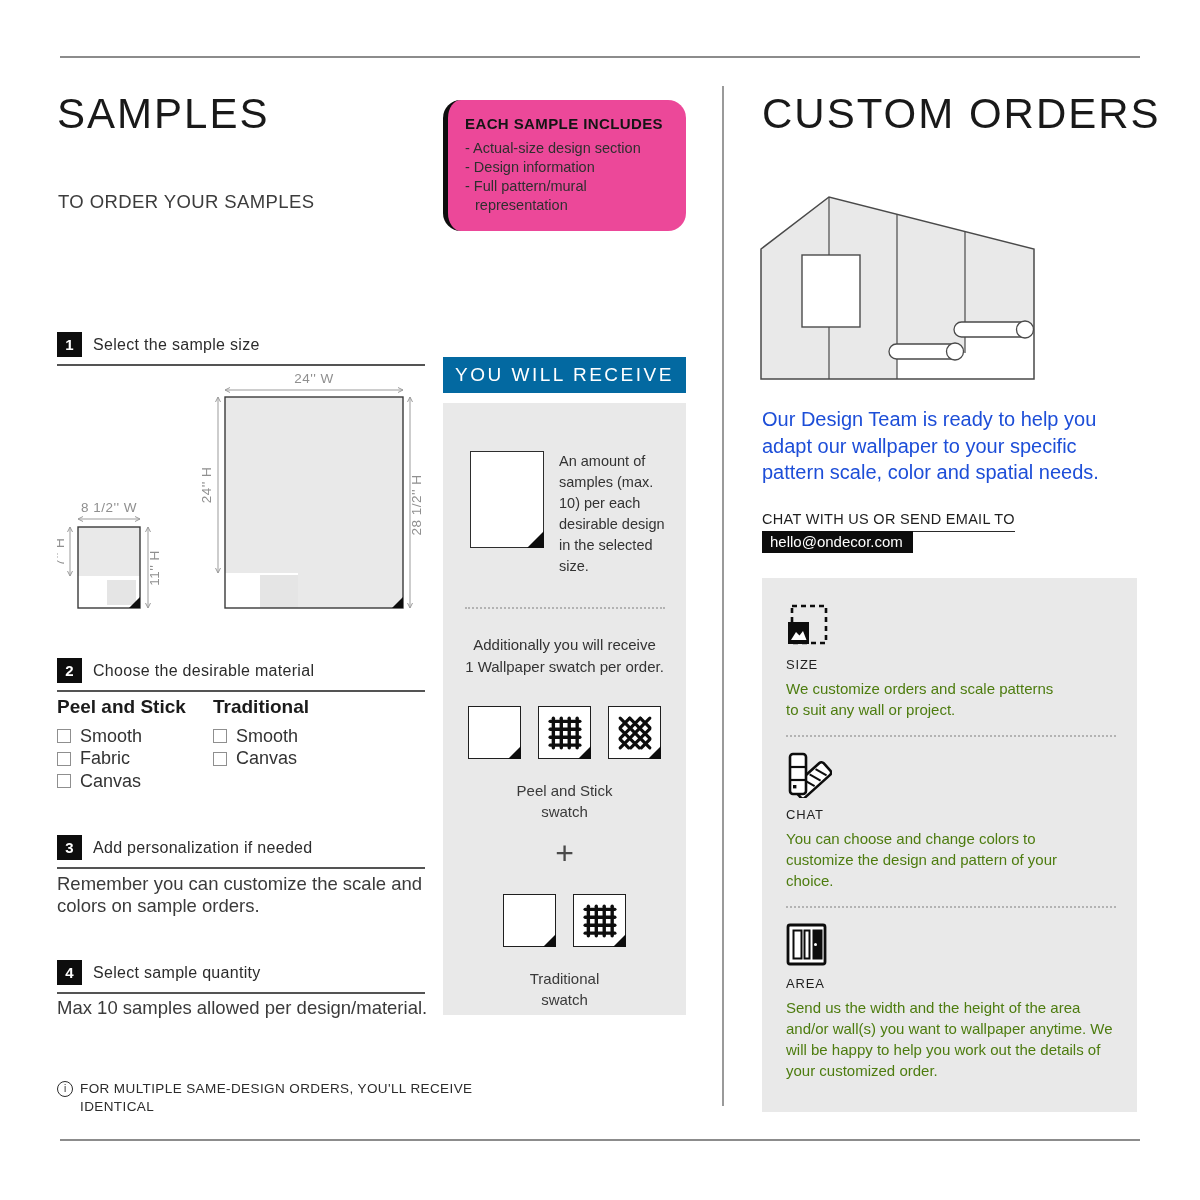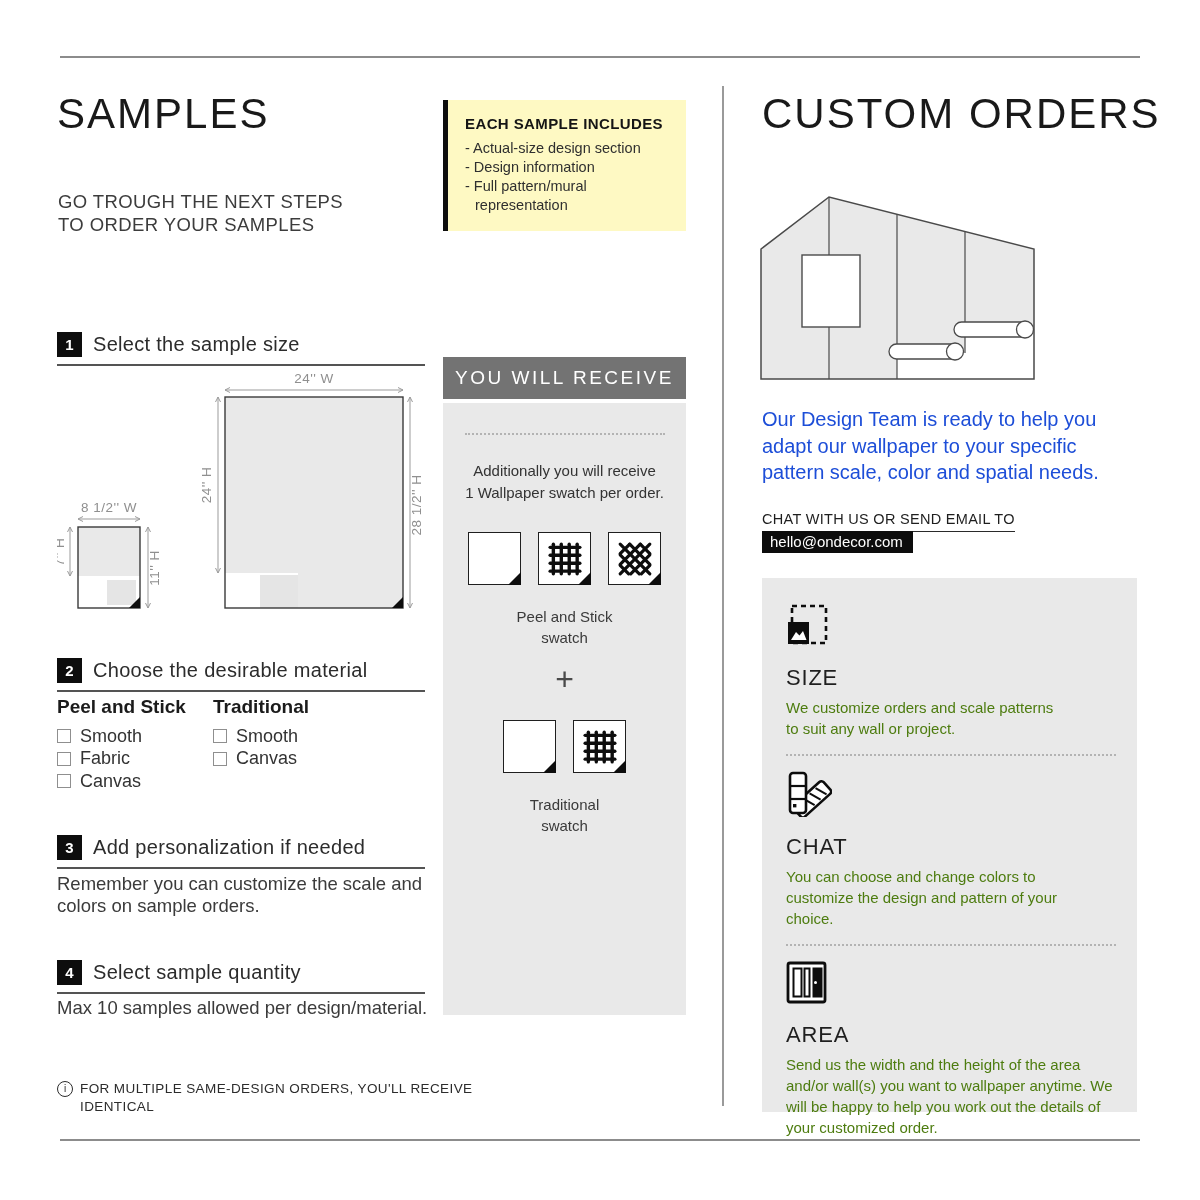--- a/index.html
+++ b/index.html
@@ -16,46 +16,46 @@
   .big-title{font-size:42px;font-weight:400;letter-spacing:2px;color:#191919;white-space:nowrap;}
   #samples-title{left:57px;top:90px;}
   #custom-title{left:762px;top:90px;}
 
   .subtitle{left:58px;top:190px;font-size:18.5px;line-height:23px;letter-spacing:.4px;color:#3c3c3c;}
 
   .step{left:57px;width:368px;}
   .step-head{display:flex;align-items:center;gap:11px;border-bottom:2px solid #545454;padding-bottom:7px;}
   .step-num{width:25px;height:25px;background:#0d0d0d;color:#fff;font-size:15px;font-weight:700;
             display:flex;align-items:center;justify-content:center;flex:0 0 auto;}
-  .step-label{font-size:20px;color:#2c2c2c;letter-spacing:.3px;}
+  .step-label{font-size:16px;color:#2c2c2c;letter-spacing:.3px;}
   #step1{top:332px;} #step2{top:658px;} #step3{top:835px;} #step4{top:960px;}
 
   .materials{left:57px;top:696px;width:368px;display:flex;}
   .mat-col1{width:156px;} .mat-col2{width:180px;}
   .mat-heading{font-size:19px;font-weight:700;color:#1b1b1b;margin-bottom:7px;}
   .mat-option{display:flex;align-items:center;height:22.5px;font-size:18px;color:#333;}
   .checkbox{width:12px;height:12px;border:1.5px solid #8f8f8f;margin-right:9px;flex:0 0 auto;background:#fff;}
 
   .para{left:57px;width:380px;font-size:18.5px;line-height:22px;color:#3b3b3b;}
   #step3-text{top:873px;width:370px;}
   #step4-text{top:997px;}
 
   .footnote{left:57px;top:1080px;width:490px;display:flex;gap:7px;}
   .info-circle{width:14px;height:14px;border:1.3px solid #2c2c2c;border-radius:50%;flex:0 0 auto;
                font-size:10px;line-height:14px;text-align:center;color:#2c2c2c;margin-top:1px;}
   .footnote-text{font-size:13.5px;line-height:17.5px;letter-spacing:.4px;color:#2c2c2c;}
 
   
-  .includes-box{left:443px;top:100px;width:243px;box-sizing:border-box;background:#fef9c3;
-                border-left:5px solid #0e0e0e;padding:15px 12px 16px 17px;}
+  .includes-box{left:443px;top:100px;width:243px;box-sizing:border-box;background:#ec4899;
+                border-left:5px solid #0e0e0e;padding:15px 12px 16px 17px;border-radius:18px;}
   .includes-title{font-size:15px;font-weight:700;letter-spacing:.4px;color:#151515;margin-bottom:7px;}
   .includes-item{font-size:14.5px;line-height:19px;color:#2f2f2f;padding-left:10px;text-indent:-10px;}
   .includes-item::before{content:"- ";}
 
-  .receive-header{left:443px;top:357px;width:243px;height:42px;background:#737373;color:#fff;
+  .receive-header{left:443px;top:357px;width:243px;height:36px;background:#0369a1;color:#fff;
                   font-size:19px;letter-spacing:2.5px;display:flex;align-items:center;justify-content:center;}
   .receive-panel{left:443px;top:403px;width:243px;height:612px;background:#e9e9e9;box-sizing:border-box;}
 
   .sheet-row{display:flex;gap:15px;padding:48px 16px 0 27px;}
   .sheet-icon{width:72px;height:95px;background:#fff;border:1.5px solid #2d2d2d;position:relative;flex:0 0 auto;}
   .fold{position:absolute;right:-1px;bottom:-1px;background:#0d0d0d;
         clip-path:polygon(100% 0,100% 100%,0 100%);}
   .fold.f17{width:17px;height:17px;}
   .fold.f13{width:13px;height:13px;}
   .sheet-text{font-size:14.5px;line-height:21px;color:#333;width:128px;}
@@ -71,21 +71,21 @@
 
   
   #house-illustration{left:760px;top:192px;}
   .intro{left:762px;top:406px;width:372px;font-size:20px;line-height:26.5px;color:#1d4ed8;}
   .chat-label{left:762px;top:511px;font-size:14.5px;letter-spacing:.3px;color:#1e1e1e;
               border-bottom:1.5px solid #2a2a2a;padding-bottom:4px;}
   .email-chip{left:762px;top:531px;background:#0c0c0c;color:#fff;font-size:15px;padding:2px 10px 3px 8px;}
 
   .features-panel{left:762px;top:578px;width:375px;height:534px;background:#e9e9e9;
                   box-sizing:border-box;padding:26px 24px 0;}
-  .feature-title{margin-top:13px;font-size:22px;letter-spacing:.8px;color:#1f1f1f;}
+  .feature-title{margin-top:5px;font-size:13px;letter-spacing:.8px;color:#1f1f1f;}
   .feature-text{margin-top:6px;font-size:15px;line-height:21px;color:#4d7c0f;}
   .f-size .feature-text{max-width:280px;}
   .f-color .feature-text{max-width:300px;}
   .f-area .feature-text{max-width:330px;}
   .feature-divider{border-top:2px dotted #b3b3b3;width:330px;margin:15px 0;}
 
   svg text{font-family:"Liberation Sans","DejaVu Sans",sans-serif;}
   .dim-label{font-size:13.5px;fill:#8f8f8f;letter-spacing:.5px;}
 </style>
 </head>
@@ -93,21 +93,20 @@
 
 <div class="page">
 
   <div class="rule top"></div>
   <div class="rule bottom"></div>
   <div class="vdivider"></div>
 
   <div class="abs big-title" id="samples-title">SAMPLES</div>
 
   <div class="abs subtitle">
-    <div>GO TROUGH THE NEXT STEPS</div>
     <div>TO ORDER YOUR SAMPLES</div>
   </div>
 
   <div class="abs step" id="step1">
     <div class="step-head">
       <span class="step-num">1</span>
       <span class="step-label">Select the sample size</span>
     </div>
   </div>
 
@@ -218,20 +217,26 @@
   <div class="abs includes-box">
     <div class="includes-title">EACH SAMPLE INCLUDES</div>
     <div class="includes-item">Actual-size design section</div>
     <div class="includes-item">Design information</div>
     <div class="includes-item">Full pattern/mural representation</div>
   </div>
 
   <div class="abs receive-header">YOU WILL RECEIVE</div>
 
   <div class="abs receive-panel">
+    <div class="sheet-row">
+      <div class="sheet-icon">
+        <span class="fold f17"></span>
+      </div>
+      <div class="sheet-text">An amount of samples (max. 10) per each desirable design in the selected size.</div>
+    </div>
 
     <div class="dotted"></div>
 
     <div class="centered-note">
       <div>Additionally you will receive</div>
       <div>1 Wallpaper swatch per order.</div>
     </div>
 
     <div class="swatch-row">
       <div class="swatch">

